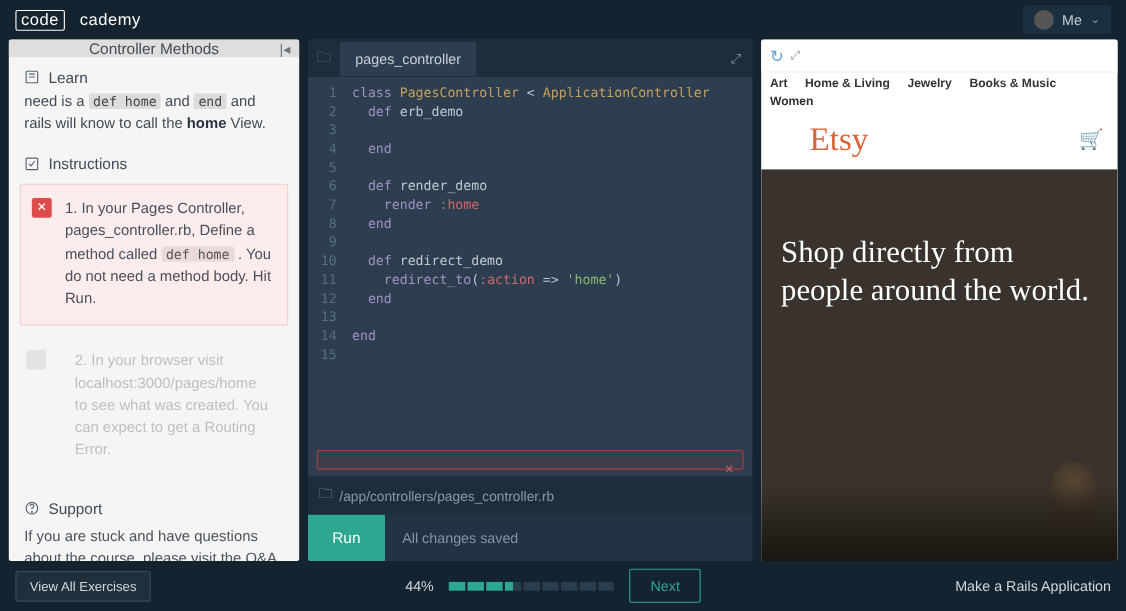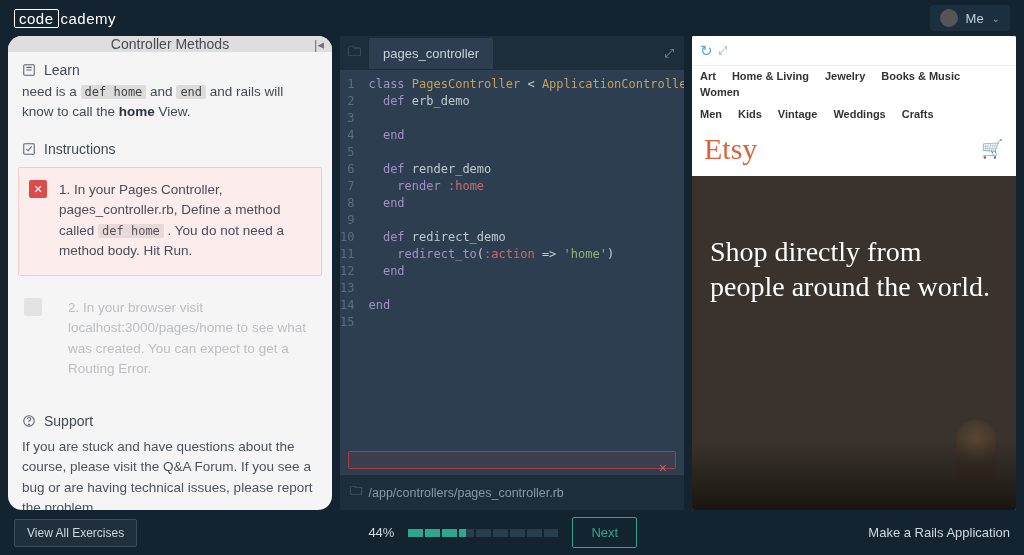--- a/index.html
+++ b/index.html
@@ -1,26 +1,26 @@
 <!DOCTYPE html>
 <html><head>
 <meta charset="utf-8">
 <style>
   * { box-sizing: border-box; margin: 0; padding: 0; }
   html, body { width: 1024px; height: 555px; font-family: -apple-system, "Segoe UI", Helvetica, Arial, sans-serif; background:#132330; overflow:hidden; color:#333; }
   .topbar { height:36px; background:#132330; display:flex; align-items:center; justify-content:space-between; padding:0 14px; }
-  .logo { display:flex; align-items:center; gap:0; color:#fff; font-size:15px; }
+  .logo { display:flex; align-items:center; gap:12px; color:#fff; font-size:15px; }
   .logo .boxed { border:1.5px solid #fff; padding:0 4px; border-radius:2px; font-weight:400; letter-spacing:0.5px; }
   .logo .rest { margin-left:2px; letter-spacing:0.5px; }
   .user { display:flex; align-items:center; gap:8px; background:#1c2f3f; padding:4px 10px; border-radius:3px; color:#c5cfd8; font-size:13px;text-align:right; }
   .avatar { width:18px; height:18px; border-radius:50%; background:#555; }
   .chev { font-size:10px; color:#8aa0b0; }
   .workspace { display:flex; gap:8px; padding:0 8px; height:474px; }
   
-  .left { width:324px; background:#f5f5f5; display:flex; flex-direction:column; border-radius:14px; overflow:hidden; }
+  .left { width:264px; background:#f5f5f5; display:flex; flex-direction:column; border-radius:2px; overflow:hidden; }
   .left-header { background:#dedede; height:32px; display:flex; align-items:center; justify-content:center; position:relative; color:#434b55; font-size:14px;}
   .left-header .collapse { position:absolute; right:8px; font-size:13px; color:#6b7680; }
   .section-head { display:flex; align-items:center; gap:8px; padding:10px 14px 4px; color:#3f4a55; font-size:14px;}
   .section-head svg, .section-head .ico { width:14px; height:14px; flex:0 0 14px; }
   .left-body { padding:0 14px 10px; font-size:13.5px; color:#414a55; line-height:1.45;}
   .learn-text .code { background:#dcdcdc; padding:0 4px; border-radius:2px; font-family:Menlo,Consolas,monospace; font-size:12px; color:#444;}
   .learn-text strong { color:#2a3340; }
   .instr { background:#fdecec; border:1px solid #f4cccc; margin:6px 10px 10px; border-radius:2px; padding:12px 14px 14px 40px; position:relative; font-size:13.5px; color:#474f5a; line-height:1.5;}
   .instr .badge { position:absolute; left:10px; top:12px; width:18px; height:18px; background:#de4b4b; border-radius:2px; display:flex; align-items:center; justify-content:center; }
   .instr .badge::before { content:"✕"; color:#fff; font-size:11px; }
@@ -45,21 +45,21 @@
   .runbtn { background:#2ea790; color:#fff; border:none; height:100%; padding:0 22px; font-size:14px; cursor:pointer;}
   .savemsg { color:#8396a5; font-size:13px; margin-left:16px;}
   
   .right { width:324px; background:#fff; border-radius:2px; overflow:hidden; display:flex; flex-direction:column; position:relative;}
   .browserbar { height:30px; background:#fff; display:flex; align-items:center; gap:6px; padding:0 8px; border-bottom:1px solid #eee;}
   .reload { color:#5fa5d8; font-size:15px; cursor:pointer;}
   .url { flex:1; border:1px solid #ccc; border-radius:2px; padding:3px 6px; font-size:12px; color:#3573b7;}
   .full { color:#8fa2b0; font-size:11px;}
   .navrow { display:flex; flex-wrap:wrap; gap:0; padding:4px 8px 2px; font-size:11px; color:#333;}
   .navrow span { margin-right:16px; margin-bottom:4px; font-weight:600;}
-  .etsybar { display:flex; align-items:center; justify-content:space-between; padding:6px 12px 10px;}
+  .etsybar { display:flex; align-items:center; justify-content:space-between; padding:6px 12px 10px;margin-left:32px;}
   .etsylogo { font-family:Georgia,serif; color:#d8643c; font-size:30px; font-weight:500;}
   .cart { color:#888; font-size:18px;}
   .hero { flex:1; background:#3a332d; position:relative; display:flex; align-items:flex-start; padding:58px 18px 0;justify-content:center;}
   .hero h1 { color:#fff; font-family:Georgia,'Times New Roman',serif; font-size:28px; font-weight:400; line-height:1.25;}
   .hero::after { content:""; position:absolute; left:0; right:0; bottom:0; height:70px; background:linear-gradient(transparent,#1a1510);}
   .hero .lamp { position:absolute; right:20px; bottom:30px; width:40px; height:60px; background:radial-gradient(circle at 50% 30%, #6b5238 0%, #3b2f22 60%); border-radius:20px 20px 6px 6px; opacity:0.6;}
   
   .footer { height:45px; background:#132330; display:flex; align-items:center; padding:0 14px; gap:14px;}
   .footbtn { background:rgba(255,255,255,0.06); border:1px solid #3a4d5c; color:#cfd8df; font-size:12px; padding:6px 12px; border-radius:2px; cursor:pointer;text-align:right;}
   .progress-wrap { flex:1; display:flex; align-items:center; justify-content:center; gap:14px;}
@@ -167,40 +167,37 @@
 
 </div>
     </div>
     <div class="errbar">
       <span class="close">×</span>
     </div>
     <div class="pathbar">
       <span>🗀</span>
       <span>/app/controllers/pages_controller.rb</span>
     </div>
+    <div class="runbar">
+      <button class="runbtn">Run</button>
+      <span class="savemsg">All changes saved</span>
+    </div>
   </div>
 
   <div class="right">
     <div class="browserbar">
       <span class="reload">↻</span>
       <span class="full">⤢</span>
     </div>
     <div class="navrow" id="nav1">
         <span>Art</span>
         <span>Home &amp; Living</span>
         <span>Jewelry</span>
         <span>Books &amp; Music</span>
         <span>Women</span>
-      </div>
-    <div class="navrow" id="nav2">
-        <span>Men</span>
-        <span>Kids</span>
-        <span>Vintage</span>
-        <span>Weddings</span>
-        <span>Crafts</span>
       </div>
     <div class="etsybar">
       <span class="etsylogo">Etsy</span>
       <span class="cart">🛒</span>
     </div>
     <div class="hero">
       <h1>Shop directly from people around the world.</h1>
       <div class="lamp"></div>
     </div>
   </div>

